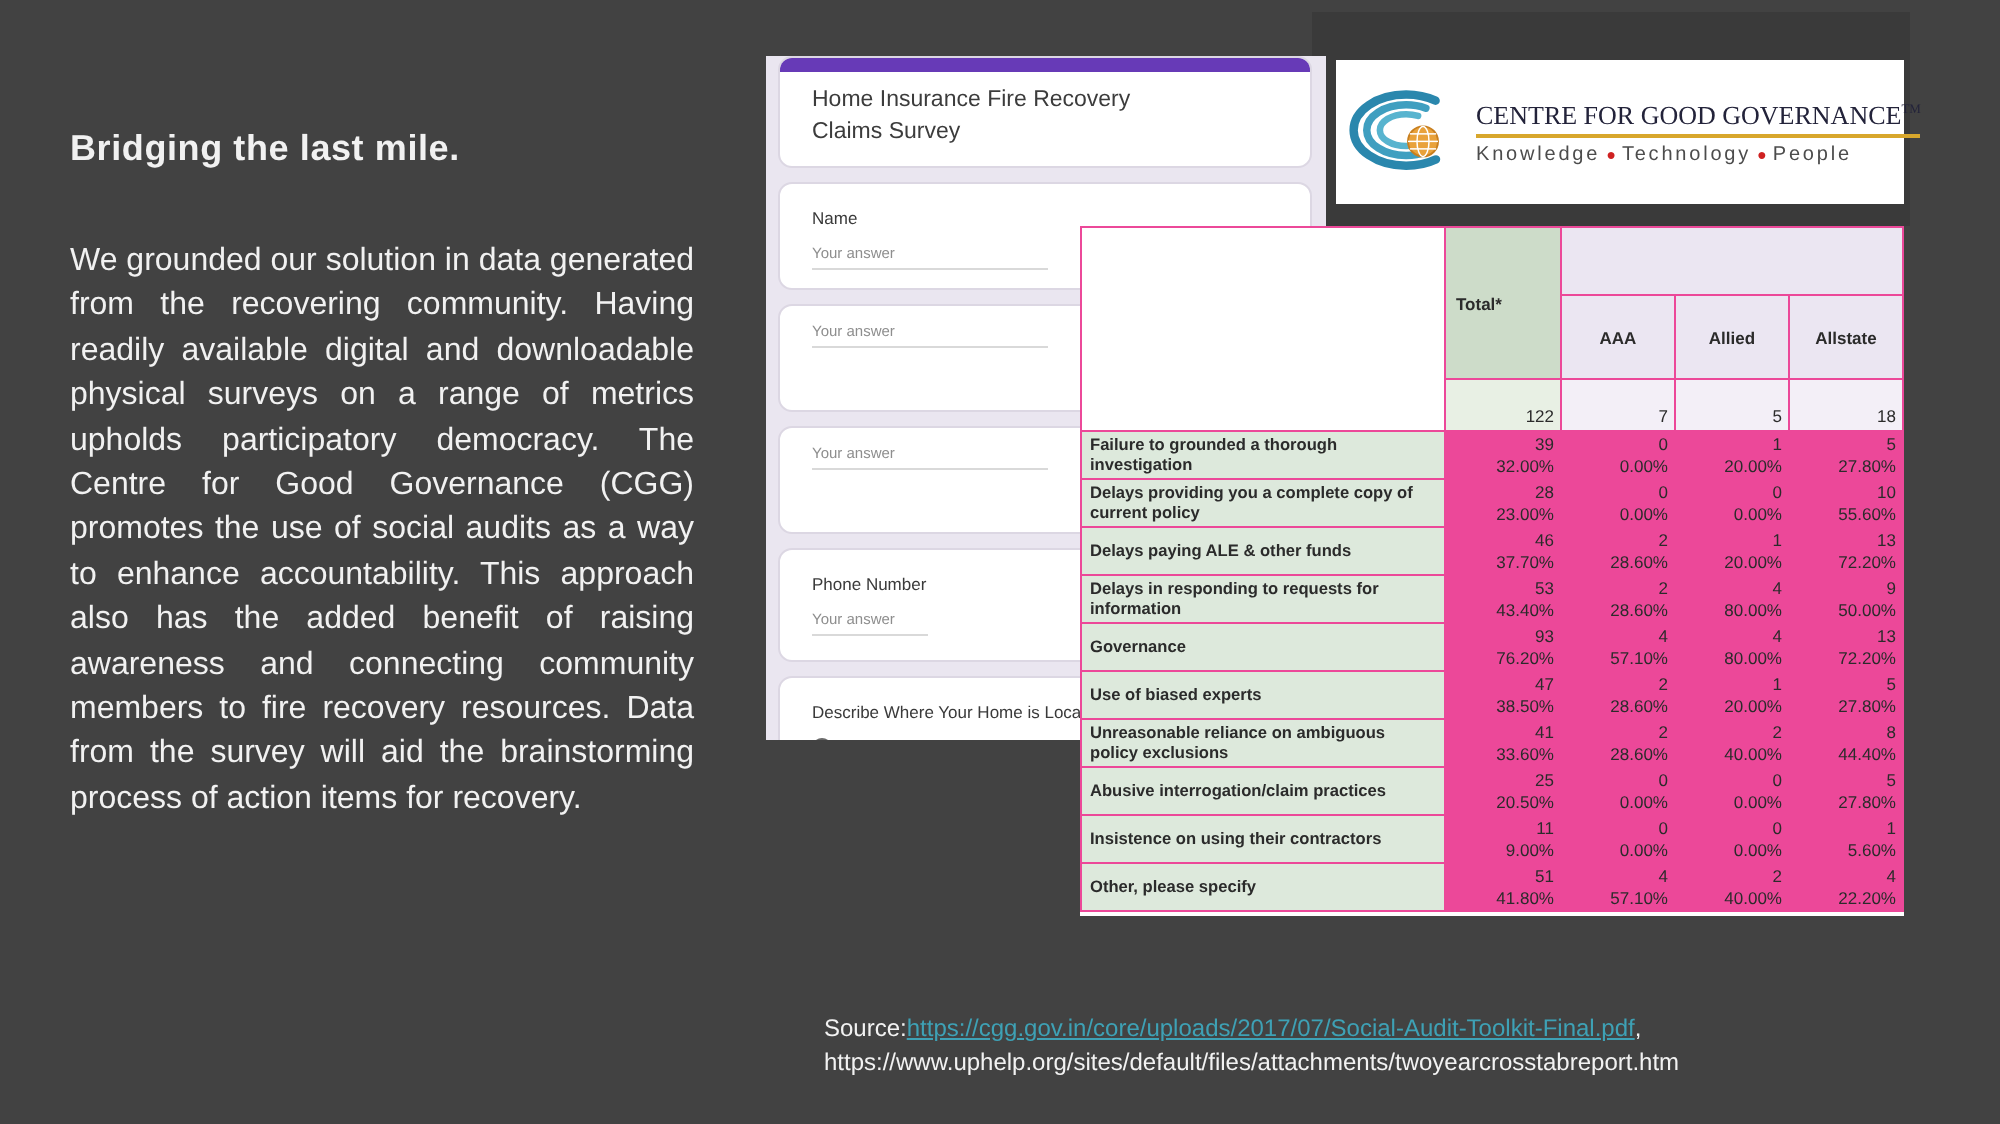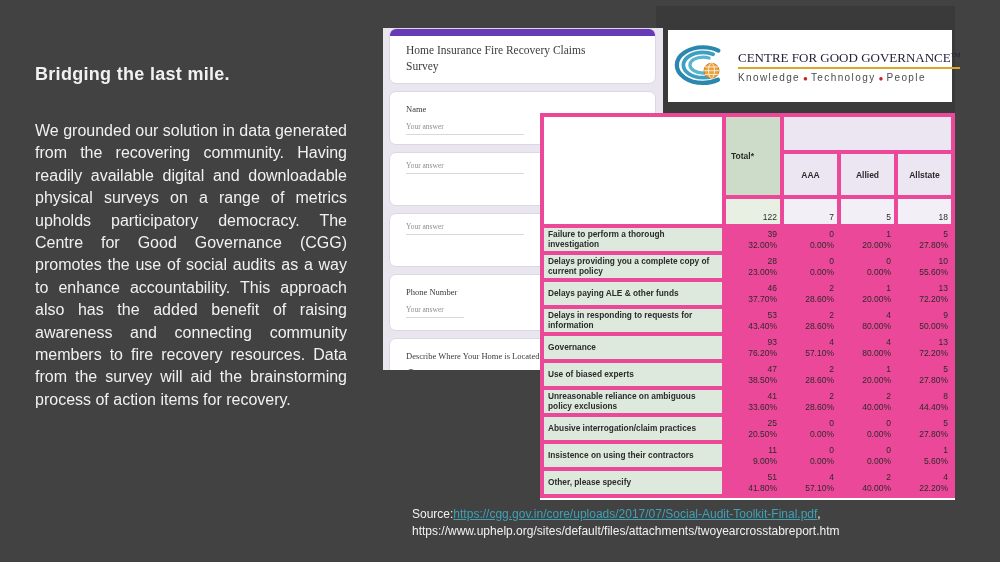--- a/index.html
+++ b/index.html
@@ -18,38 +18,38 @@
     display:flex;align-items:center;}
   .logo-card svg{width:60px;height:46px;margin-left:6px;flex:0 0 auto;}
   .logo-text{margin-left:4px;}
   .logo-name{font-family:"Liberation Serif",serif;font-size:13px;color:#23233a;white-space:nowrap;letter-spacing:0;}
   .logo-name sup{font-size:6.5px;vertical-align:super;}
   .logo-underline{height:2px;background:#d8a72c;margin:1px 0 3px 0;}
   .logo-tagline{font-size:10px;color:#4c4c4c;letter-spacing:1.4px;white-space:nowrap;}
   .logo-tagline .dot{color:#cf2121;font-size:8px;padding:0 3px;letter-spacing:0;}
 
   
-  .gform{position:absolute;left:383px;top:28px;width:280px;height:342px;background:#eae6f0;overflow:hidden;font-family:Liberation Serif, serif;}
+  .gform{position:absolute;left:383px;top:28px;width:280px;height:342px;background:#eae6f0;overflow:hidden;}
   .gtitle-card{margin:0 7px 7px 6px;background:#fff;border:1px solid #dcd7e3;border-radius:7px;overflow:hidden;}
   .gaccent{height:7px;background:#673ab7;}
   .gtitle{padding:7px 55px 9px 16px;font-size:11.5px;line-height:15.5px;color:#3c3c3c;}
   .gcard{margin:7px 7px 0 6px;background:#fff;border:1px solid #dcd7e3;border-radius:7px;height:52px;position:relative;}
   .gcard.f3{height:55px;}
   .gcard.loc{height:62px;}
   .glabel{padding:12px 10px 0 16px;font-size:8.5px;color:#3a3a3a;}
   .ganswer{margin:8px 0 0 16px;font-size:7.5px;color:#8e8e8e;width:118px;border-bottom:1px solid #d9d9d9;padding-bottom:3px;}
   .gcard.f3 .ganswer{width:58px;}
   .gradio-row{margin:8px 0 0 16px;display:flex;align-items:center;}
   .gradio{width:8px;height:8px;border:1.4px solid #6a6a6a;border-radius:50%;display:inline-block;}
   .gopt{font-size:7.5px;color:#4a4a4a;margin-left:6px;}
 
   
   .report{position:absolute;left:540px;top:113px;background:#fff;padding:0 0 2px 0;}
   table.xtab{border-collapse:collapse;table-layout:fixed;width:411px;font-size:8.5px;color:#2b2b2b;}
-  table.xtab td{border:4px solid #ec4899;overflow:hidden;}
+  table.xtab td{border:1px solid #ec4899;overflow:hidden;}
   table.xtab .corner{background:#fff;}
   table.xtab .total-head{background:#cddcc9;font-weight:bold;text-align:left;padding-left:5px;vertical-align:middle;}
   table.xtab .group-head{background:#ebe6f2;height:31px;}
   table.xtab .sub-head{background:#ebe6f2;font-weight:bold;text-align:center;height:39px;vertical-align:middle;}
   table.xtab .t-total{background:#e8f0e4;text-align:right;padding:0 3px 2px 0;vertical-align:bottom;height:23px;}
   table.xtab .t-val{background:#f3eff7;text-align:right;padding:0 3px 2px 0;vertical-align:bottom;}
   table.xtab tbody tr{height:24px;}
   table.xtab tbody td{border-top-color:#b3b3b3;}
   table.xtab td.rl{background:#dde9dc;font-weight:bold;padding:1px 4px;line-height:9.5px;font-size:8.3px;vertical-align:middle;}
   table.xtab td.v{background:#ec4899;text-align:right;padding:1px 3px;line-height:10.5px;}
@@ -138,21 +138,21 @@
       </tr>
       <tr>
         <td class="t-total">122</td>
         <td class="t-val">7</td>
         <td class="t-val">5</td>
         <td class="t-val">18</td>
       </tr>
     </thead>
     <tbody id="xtab-body">
         <tr>
-          <td class="rl">Failure to perform a thorough investigation</td>
+          <td class="rl">Failure to grounded a thorough investigation</td>
           <td class="v">
             <div>39</div>
             <div>32.00%</div>
           </td>
           <td class="v">
             <div>0</div>
             <div>0.00%</div>
           </td>
           <td class="v">
             <div>1</div>

